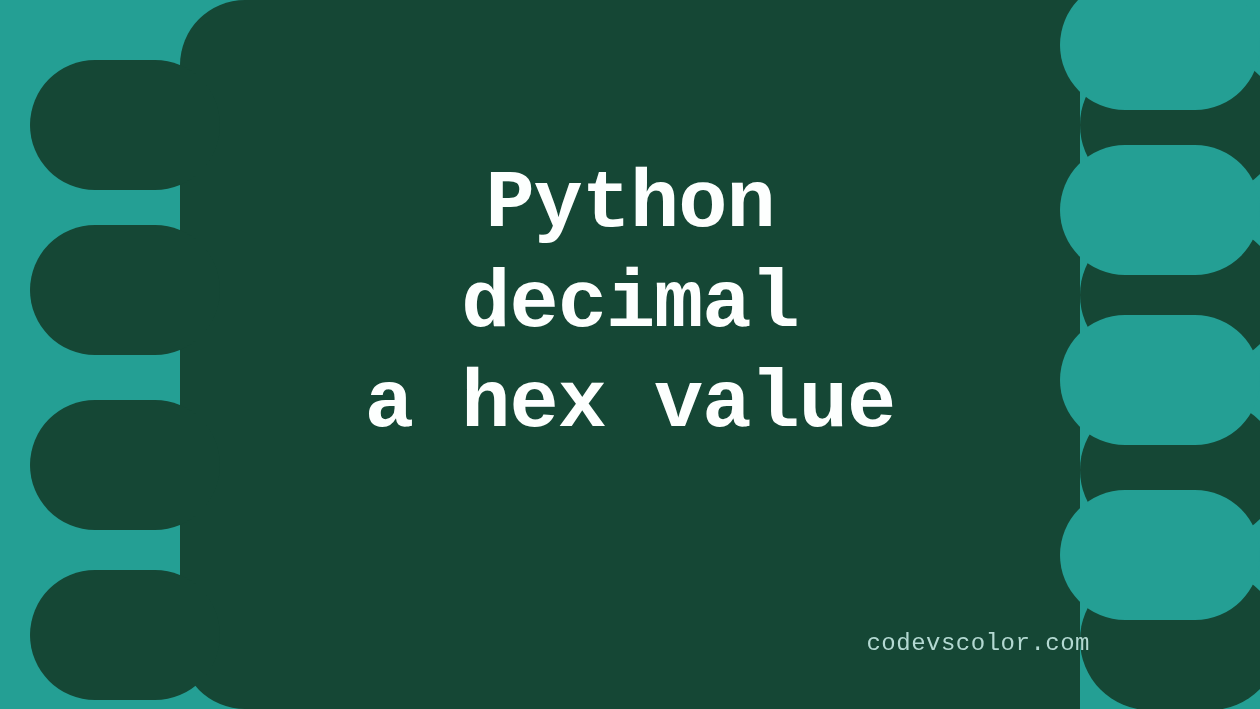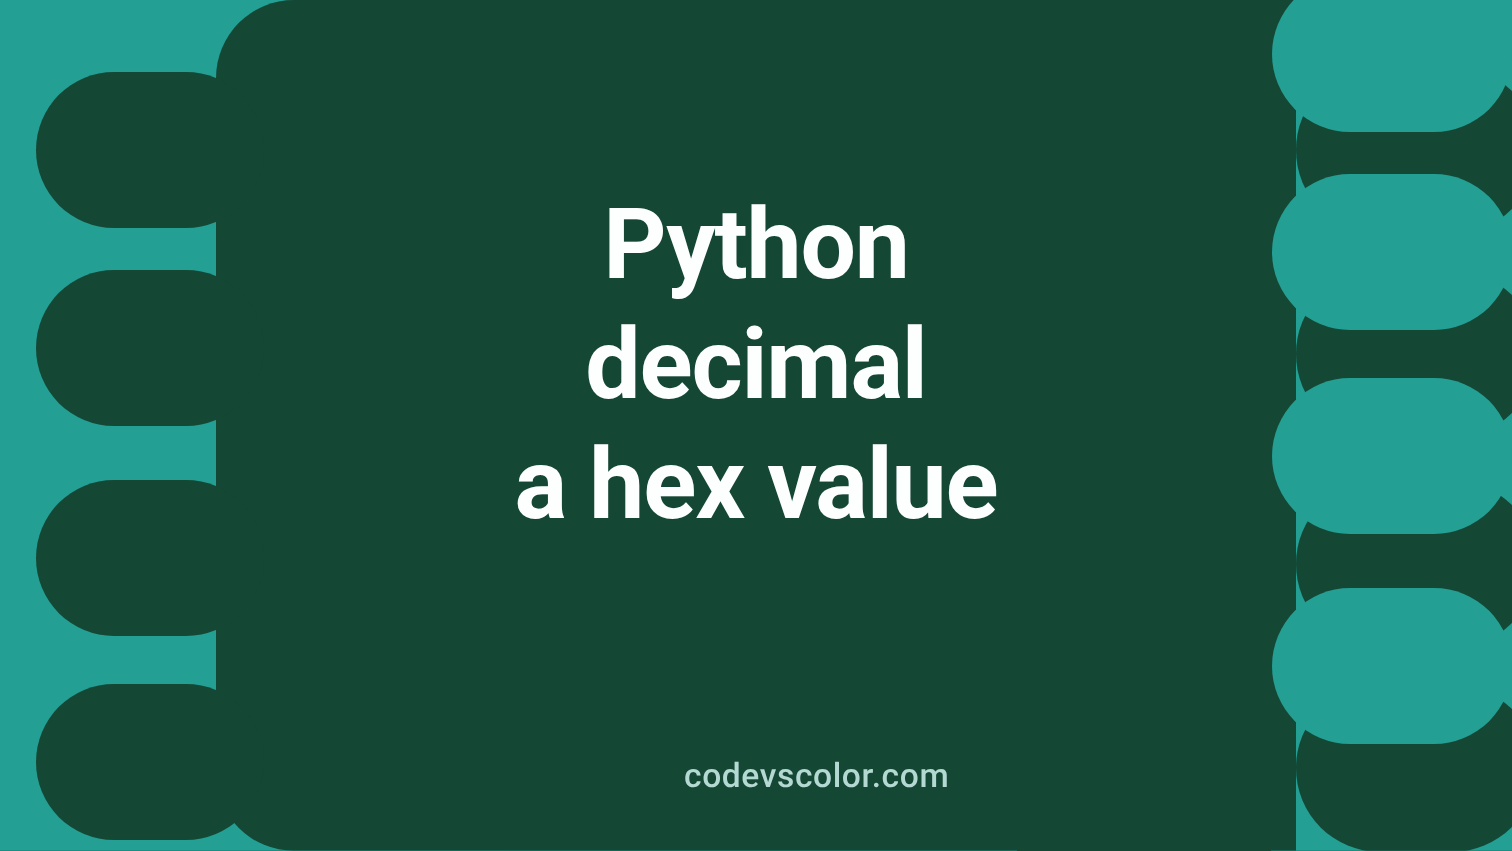--- a/index.html
+++ b/index.html
@@ -6,20 +6,21 @@
   html, body { width: 1260px; height: 709px; overflow: hidden; }
   body {
     background: #249f94;
     font-family: -apple-system, BlinkMacSystemFont, "Segoe UI", Roboto, Helvetica, Arial, sans-serif;
     position: relative;
   }
   .canvas {
     width: 1260px;
     height: 709px;
     position: relative;
+    font-family: Liberation Mono, monospace;
   }
   .blob {
     position: absolute;
     background: #154735;
   }
   
   .center-rect {
     left: 180px;
     top: 0;
     width: 900px;
@@ -54,23 +55,23 @@
     font-size: 82px;
     font-weight: 700;
     line-height: 1.22;
     letter-spacing: -1px;
   }
   .watermark {
     position: absolute;
     top: 630px;
     left: 570px;
     width: 520px;
-    text-align: left;
+    text-align: right;
     color: #b4d9d2;
-    font-size: 28px;
+    font-size: 24px;
     font-weight: 500;
     letter-spacing: 0.5px;
   }
 </style>
 </head>
 <body>
 
 <div class="canvas">
   <div class="blob center-rect"></div>
 

